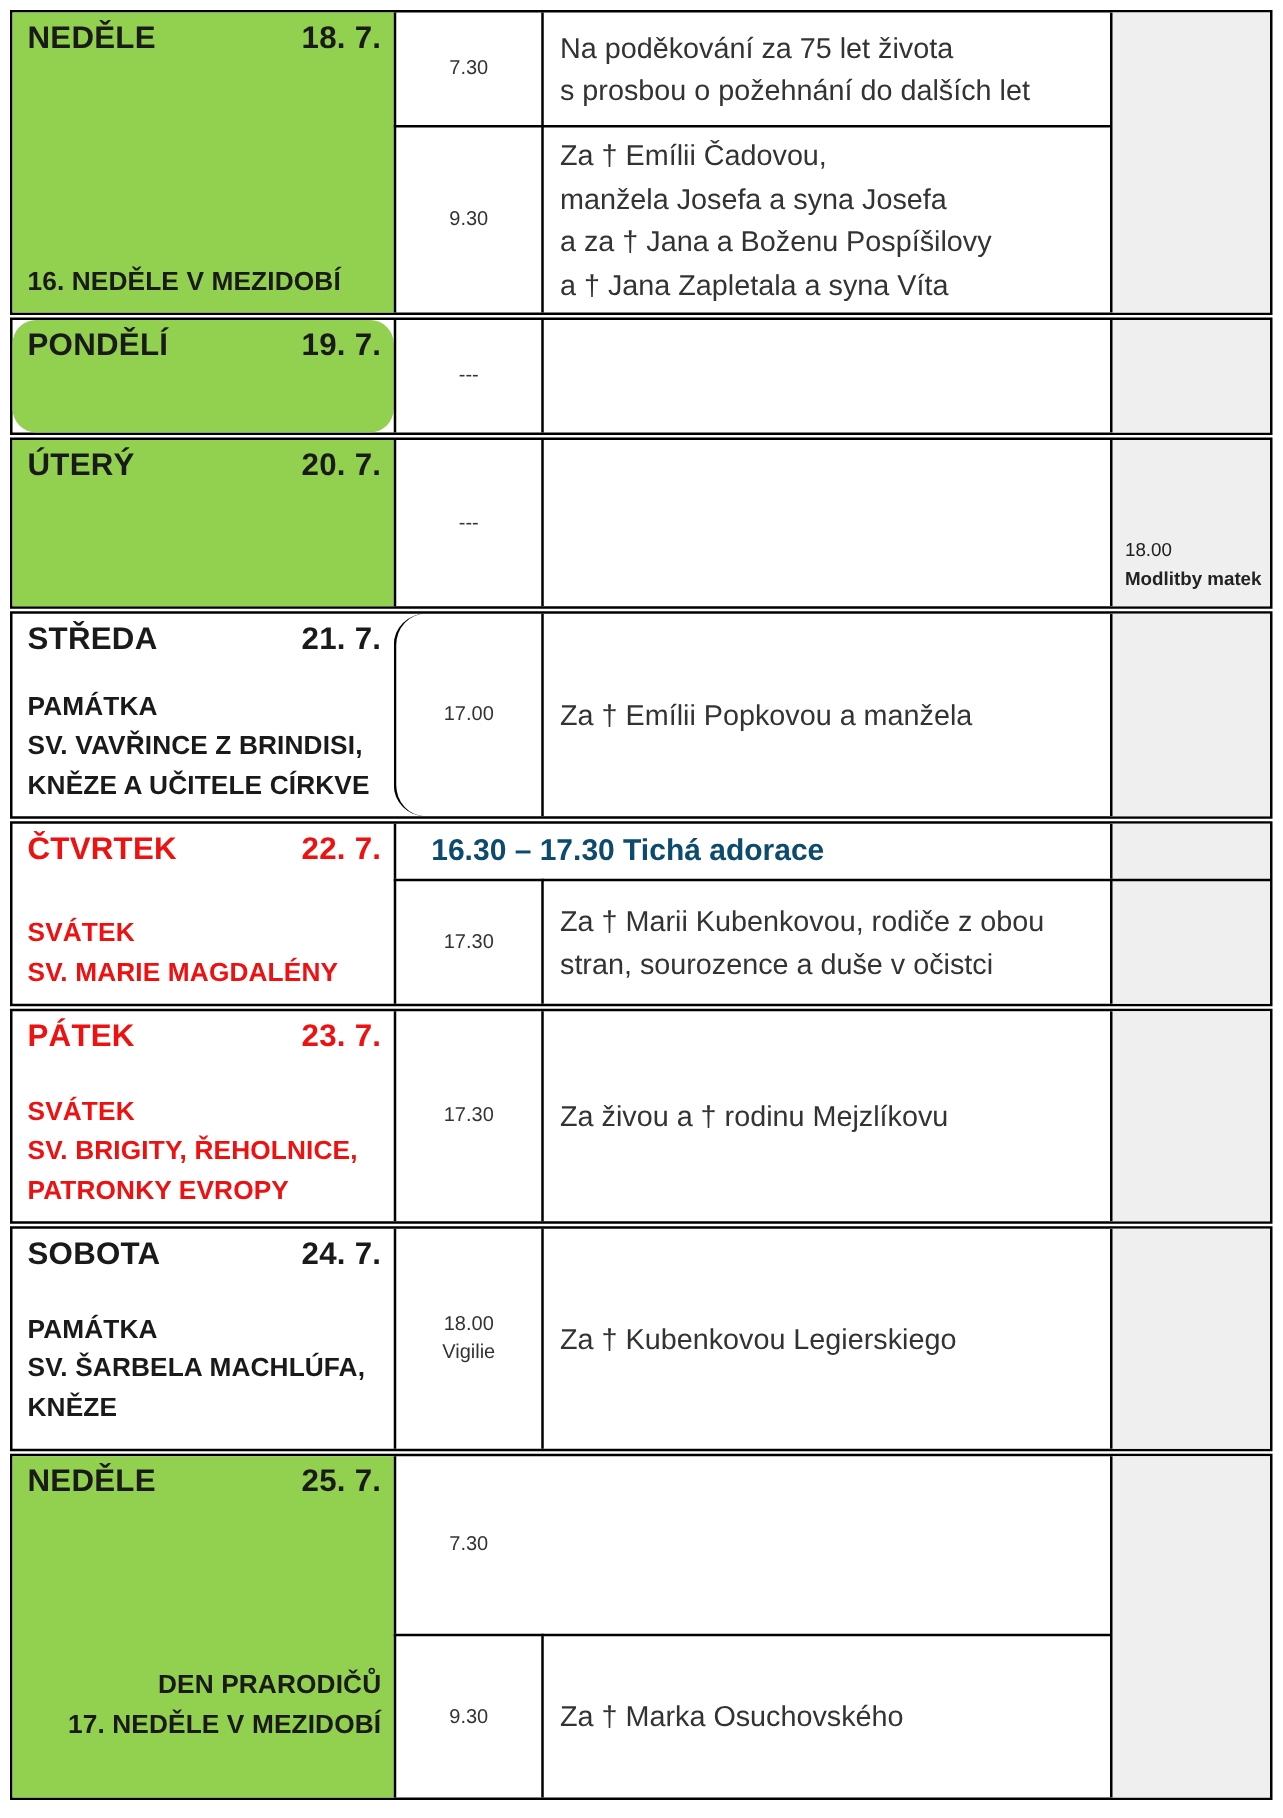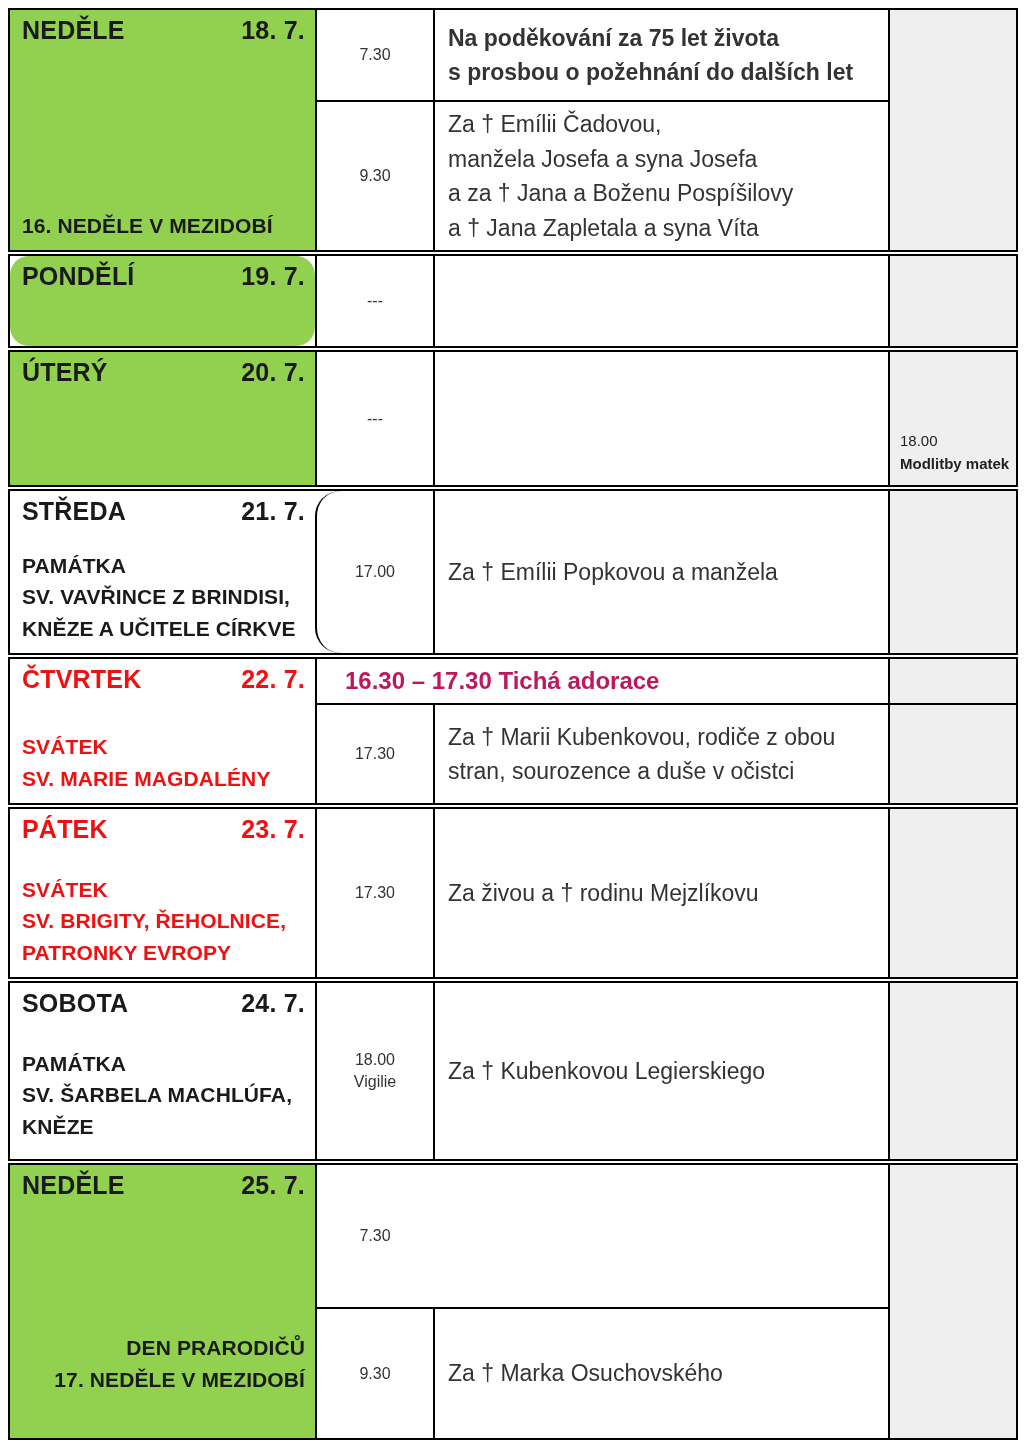--- a/index.html
+++ b/index.html
@@ -77,21 +77,21 @@
     white-space: pre-line;
   }
   .adoration-cell {
     grid-column: 2 / span 2;
     box-sizing: border-box;
     border-left: 2px solid var(--border);
     display: flex;
     align-items: center;
     font-weight: bold;
     font-size: 24px;
-    color: #be185d;
+    color: #0c4a6e;
     padding-left: 28px;
   }
   .note-cell {
     grid-column: 4;
     box-sizing: border-box;
     border-left: 2px solid var(--border);
     background: var(--gray);
     display: flex;
     flex-direction: column;
     justify-content: flex-end;
@@ -110,21 +110,21 @@
 <main class="schedule" id="schedule">
     <section class="block" style="grid-template-rows: 90px 150px;">
       <div class="day-cell green" style="grid-row: 1 / span 2;">
         <div class="day-head">
           <span>NEDĚLE</span>
           <span>18. 7.</span>
         </div>
         <div class="day-sub" style="text-align: left; margin-bottom: 0px;">16. NEDĚLE V MEZIDOBÍ</div>
       </div>
       <div class="time-cell" style="grid-row: 1;">7.30</div>
-      <div class="intent-cell" style="grid-row: 1; font-weight: bold;">Na poděkování za 75 let života
+      <div class="intent-cell" style="grid-row: 1;">Na poděkování za 75 let života
 s prosbou o požehnání do dalších let</div>
       <div class="time-cell sep" style="grid-row: 2;">9.30</div>
       <div class="intent-cell sep" style="grid-row: 2;">Za † Emílii Čadovou,
 manžela Josefa a syna Josefa
 a za † Jana a Boženu Pospíšilovy
 a † Jana Zapletala a syna Víta</div>
       <div class="note-cell" style="grid-row: 1 / span 2;"></div>
     </section>
     <section class="block" style="grid-template-rows: 90px;">
       <div class="day-cell green" style="grid-row: 1 / span 1; border-radius: 19px;">

